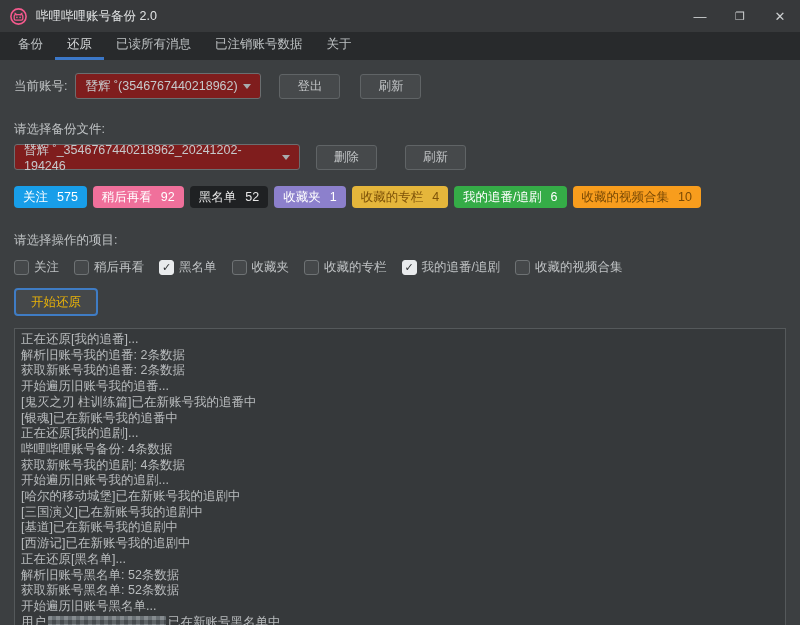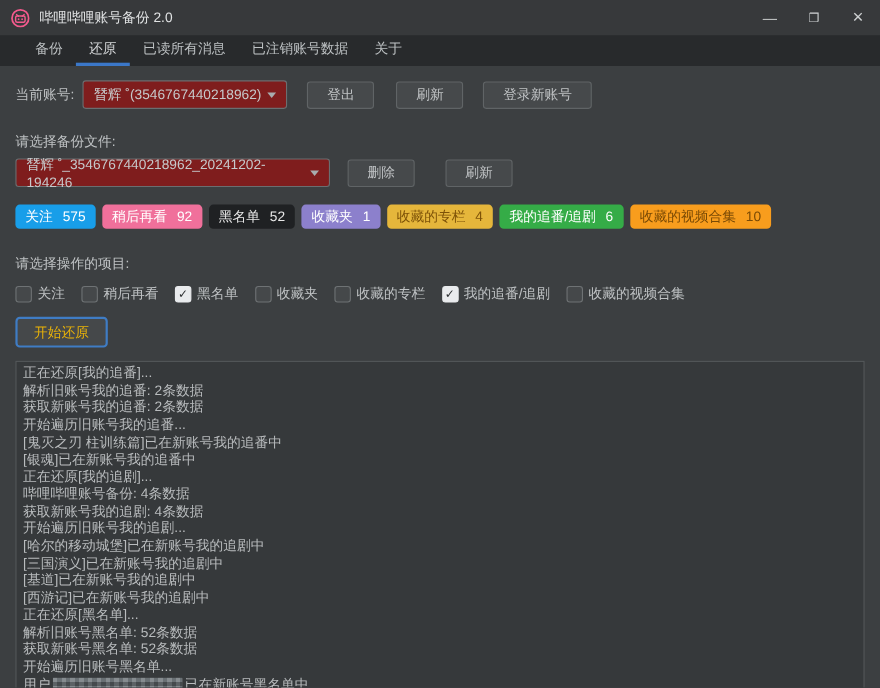--- a/index.html
+++ b/index.html
@@ -13,21 +13,21 @@
 
   
   .titlebar{height:32px;flex:0 0 32px;background:#37393B;display:flex;align-items:center;padding:0 0 0 10px;}
   .app-icon{width:17px;height:17px;flex:0 0 17px;}
   .title-text{margin-left:9px;font-size:12.5px;color:#E1E3E4;}
   .tb-spacer{flex:1;}
   .winbtn{width:40px;height:32px;display:flex;align-items:center;justify-content:center;color:#CDD0D1;font-size:13px;cursor:default;}
   .winbtn.max{font-size:11px;}
 
   
-  .tabbar{height:28px;flex:0 0 28px;background:#282A2C;display:flex;align-items:stretch;padding:0 20px;}
+  .tabbar{height:28px;flex:0 0 28px;background:#282A2C;display:flex;align-items:stretch;padding:0 6px;}
   .tab{display:flex;align-items:center;padding:0 12px;font-size:12.5px;color:#BDC1C3;border-bottom:3px solid transparent;box-sizing:border-box;}
   .tab.active{border-bottom-color:#3B77C8;color:#D8DADC;}
 
   
   .content{flex:1;background:#3C3F41;padding:0 14px;box-sizing:border-box;color:#BDC0C2;}
   .flabel{font-size:12.5px;color:#BFC2C4;}
   .row{display:flex;align-items:center;}
 
   .row-account{margin-top:13px;}
   .row-account .flabel{margin-right:8px;}
@@ -96,21 +96,20 @@
   <div class="content">
 
     <div class="row row-account">
       <span class="flabel">当前账号:</span>
       <div class="combo combo-account">
         <span>朁辉 ˚(3546767440218962)</span>
         <span class="arrow"></span>
       </div>
       <button class="btn gap18">登出</button>
       <button class="btn gap20">刷新</button>
-      <button class="btn gap18">登录新账号</button>
     </div>
 
     <div class="row row-filelabel">
       <span class="flabel">请选择备份文件:</span>
     </div>
 
     <div class="row row-file">
       <div class="combo combo-file">
         <span>朁辉 ˚_3546767440218962_20241202-194246</span>
         <span class="arrow"></span>

